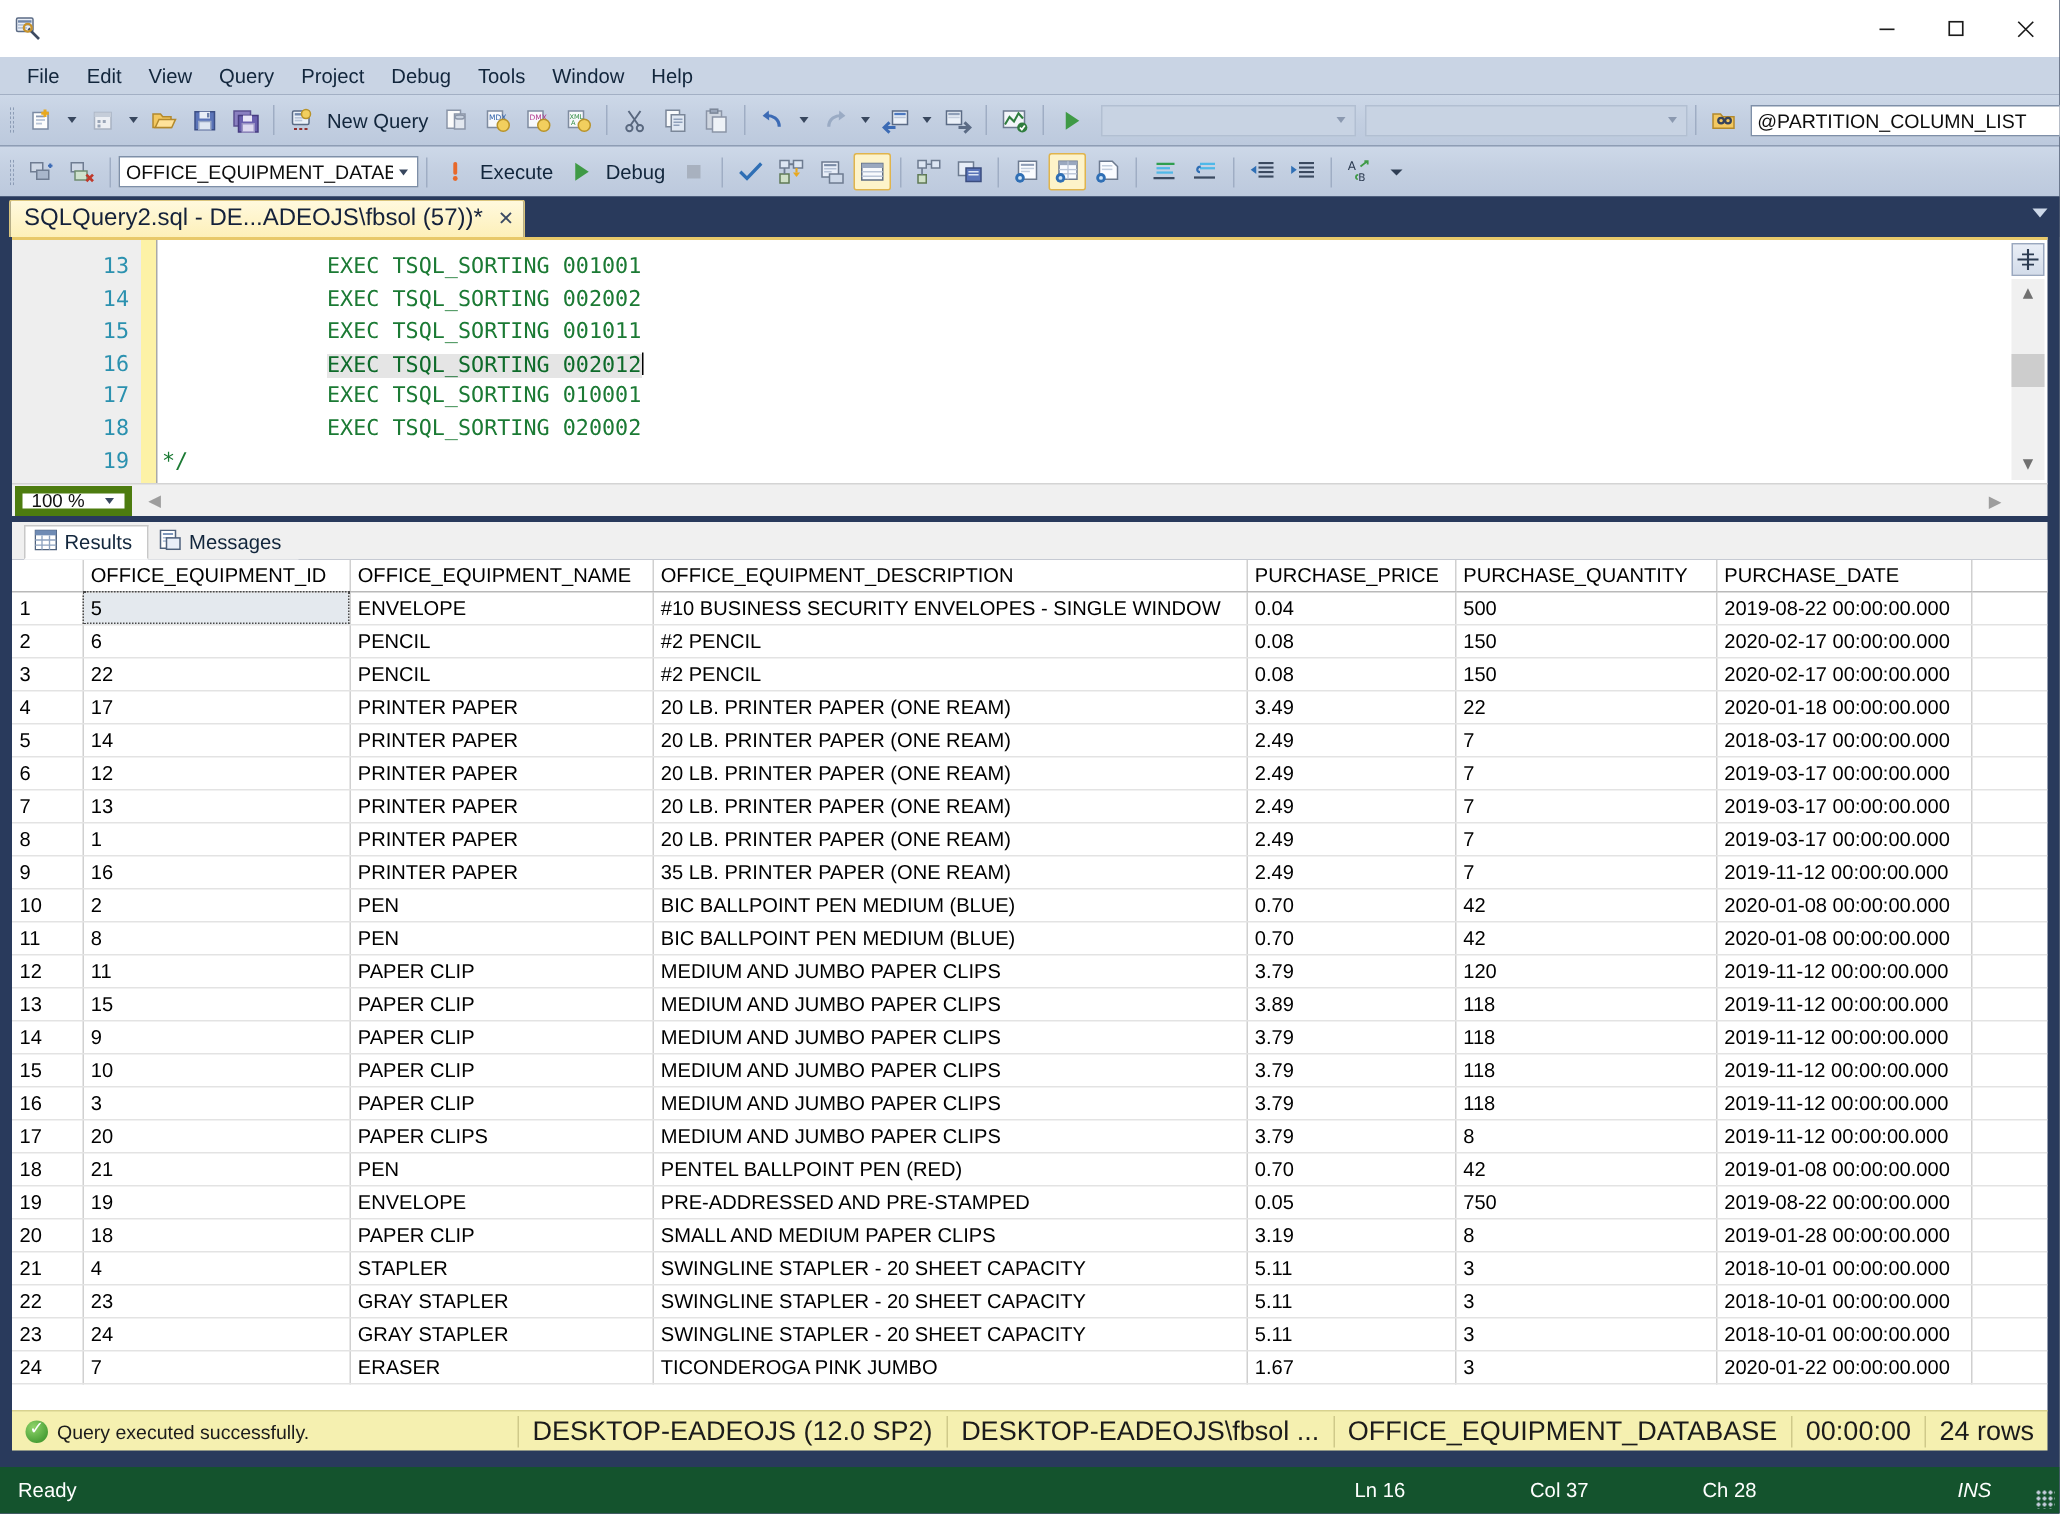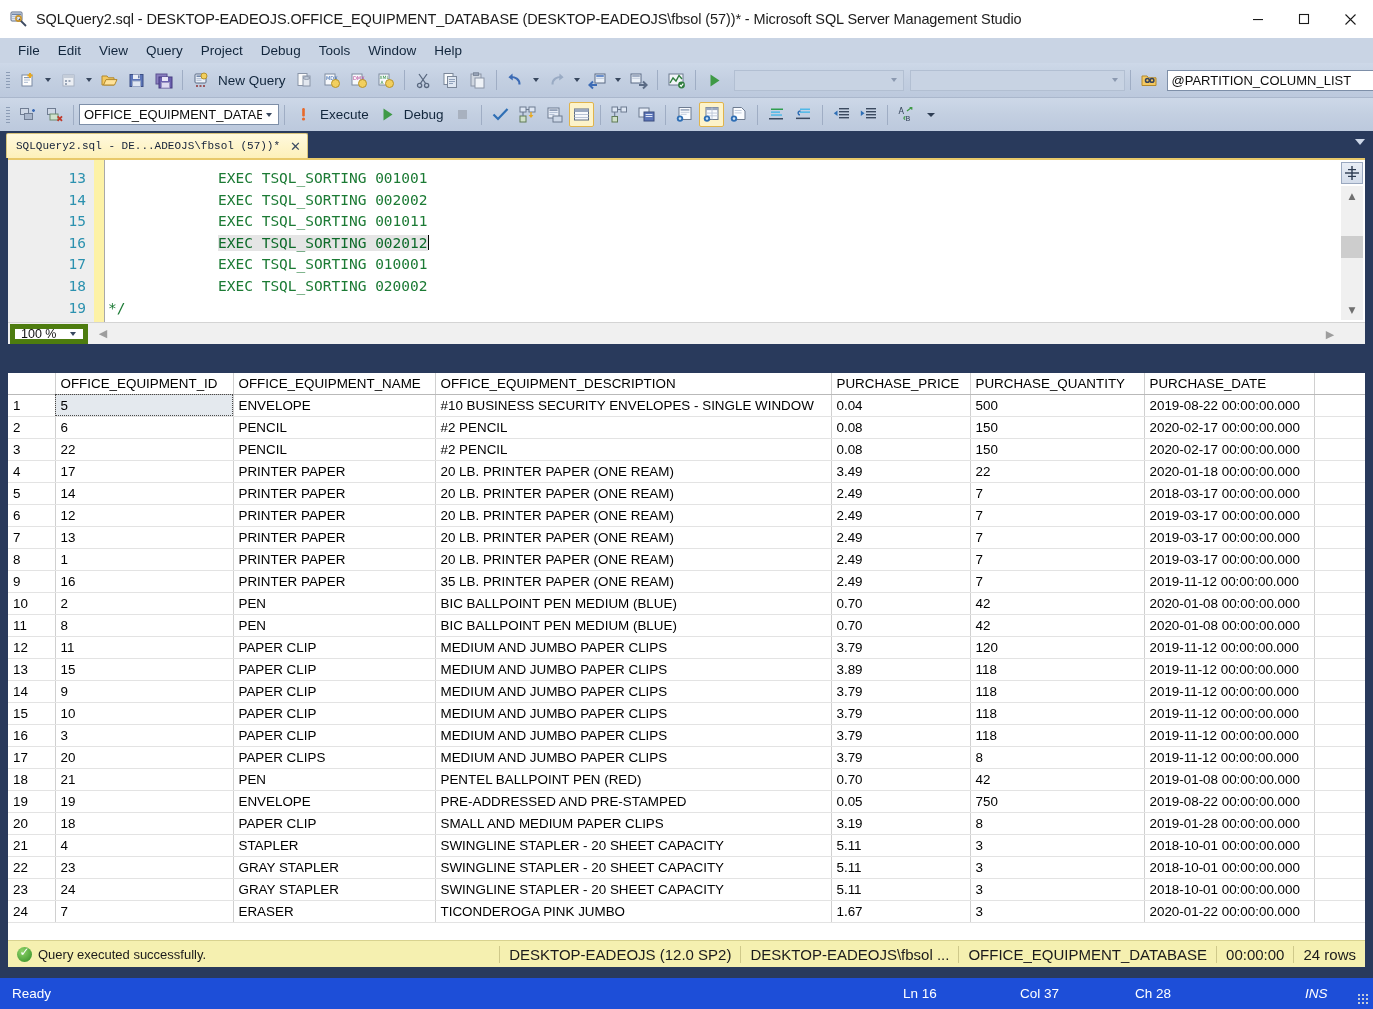--- a/index.html
+++ b/index.html
@@ -112,21 +112,21 @@
     position: absolute; left: 0; top: 131px; width: 1373px; height: 27px;
     background: #293a5c;
   }
   .doctab {
     position: absolute; left: 6px; top: 2px; height: 25px;
     background: linear-gradient(to bottom,#fff9de,#fdf0b9);
     border: 1px solid #d9c47c; border-bottom: none;
     display: flex; align-items: center; padding: 0 6px 0 9px;
     border-radius: 2px 2px 0 0;
   }
-  .doctab-label { font-size: 11px; color: #14213a; white-space: nowrap; font-family: Liberation Mono, monospace; }
+  .doctab-label { font-size: 16px; color: #14213a; white-space: nowrap; }
   .doctab-x {
     font-size: 13px; color: #3b4a63; margin-left: 10px;
     font-family: "DejaVu Sans", sans-serif;
   }
   .tabstrip-caret {
     position: absolute; right: 8px; top: 8px;
     width: 0; height: 0; border-left: 5px solid transparent;
     border-right: 5px solid transparent; border-top: 6px solid #cdd8e8;
   }
 
@@ -280,28 +280,28 @@
     background: radial-gradient(circle at 35% 30%, #8fd46a, #2f8b22);
     margin: 0 6px 0 9px; position: relative; flex: 0 0 auto;
   }
   .qs-ok-icon::after {
     content: "✓"; position: absolute; left: 2.5px; top: -1.5px;
     font-size: 12px; color: #ffffff; font-family: "DejaVu Sans", sans-serif;
   }
   .qs-text { font-size: 13px; color: #1b1b1b; white-space: nowrap; }
   .qs-right { margin-left: auto; display: flex; align-items: center; }
   .qs-item {
-    font-size: 15px; color: #1b1b1b; padding: 0 9px;
+    font-size: 18px; color: #1b1b1b; padding: 0 9px;
     border-left: 1px solid #cfc98a; white-space: nowrap;
   }
 
   
   .statusbar {
     position: absolute; left: 0; top: 978px; width: 1373px; height: 31px;
-    background: #1d4ed8; display: flex; align-items: center;
+    background: #14532d; display: flex; align-items: center;
   }
   .sb-ready {
     font-size: 13.5px; color: #ffffff; margin-left: 12px; white-space: nowrap;
   }
   .sb-cell {
     font-size: 13.5px; color: #ffffff; white-space: nowrap;
     text-align: left;
   }
   .sb-ln  { position: absolute; left: 903px; }
   .sb-col { position: absolute; left: 1020px; }
@@ -322,21 +322,20 @@
     <div class="title-icon">
       <svg width="20" height="20" viewBox="0 0 20 20">
         <rect x="2" y="3" width="11" height="9" rx="1" fill="#e9eef6" stroke="#5b6b85" stroke-width="1"></rect>
         <rect x="3" y="4.5" width="9" height="1.6" fill="#6f85a8"></rect>
         <rect x="3" y="7" width="9" height="1.2" fill="#b7c4d8"></rect>
         <rect x="3" y="9" width="6" height="1.2" fill="#b7c4d8"></rect>
         <path d="M10 10 l7 7" stroke="#3d4a60" stroke-width="1.8"></path>
         <circle cx="9.5" cy="9.5" r="2.6" fill="none" stroke="#c8932a" stroke-width="1.6"></circle>
       </svg>
     </div>
-    <div class="title-text">SQLQuery2.sql - DESKTOP-EADEOJS.OFFICE_EQUIPMENT_DATABASE (DESKTOP-EADEOJS\fbsol (57))* - Microsoft SQL Server Management Studio</div>
     <div class="winbtns">
       <div class="winbtn">
         <svg width="12" height="12" viewBox="0 0 12 12">
             <rect x="1" y="6" width="10" height="1.1" fill="#1b1b1b"></rect>
           </svg>
       </div>
       <div class="winbtn">
         <svg width="12" height="12" viewBox="0 0 12 12">
             <rect x="1.5" y="1.5" width="9" height="9" fill="none" stroke="#1b1b1b" stroke-width="1.1"></rect>
           </svg>
@@ -813,20 +812,44 @@
 
   <div class="zoombar">
     <div class="zoombox">
       <span class="zoom-text">100 %</span>
       <span class="caret"></span>
     </div>
     <div class="hscroll-left">◀</div>
     <div class="hscroll-right">▶</div>
   </div>
 
+  <div class="restabs">
+    <div class="restab sel">
+      <span>
+        <svg width="15" height="14" viewBox="0 0 15 14">
+          <rect x="0.5" y="0.5" width="14" height="13" fill="#ffffff" stroke="#4f627d"></rect>
+          <rect x="0.5" y="0.5" width="14" height="3.4" fill="#6f8bb4"></rect>
+          <path d="M0.5 7 L14.5 7 M0.5 10.4 L14.5 10.4 M5 4 L5 13.5 M10 4 L10 13.5" stroke="#8ea3c0" stroke-width="0.9"></path>
+        </svg>
+      </span>
+      <span>Results</span>
+    </div>
+    <div class="restab">
+      <span>
+        <svg width="15" height="14" viewBox="0 0 15 14">
+          <rect x="1" y="0.5" width="10" height="12" fill="#ffffff" stroke="#4f627d"></rect>
+          <rect x="2.6" y="2.4" width="6.8" height="1.2" fill="#6f8bb4"></rect>
+          <rect x="2.6" y="5" width="6.8" height="1" fill="#a9bad3"></rect>
+          <rect x="2.6" y="7.2" width="5" height="1" fill="#a9bad3"></rect>
+          <rect x="5" y="5.6" width="9" height="7.6" fill="#e8eef8" stroke="#4f627d"></rect>
+        </svg>
+      </span>
+      <span>Messages</span>
+    </div>
+  </div>
 
   <div class="gridwrap">
     <table class="grid">
       <colgroup>
         <col class="col-rn">
           <col class="col-id">
           <col class="col-name">
           <col class="col-desc">
         <col class="col-price">
           <col class="col-qty">

